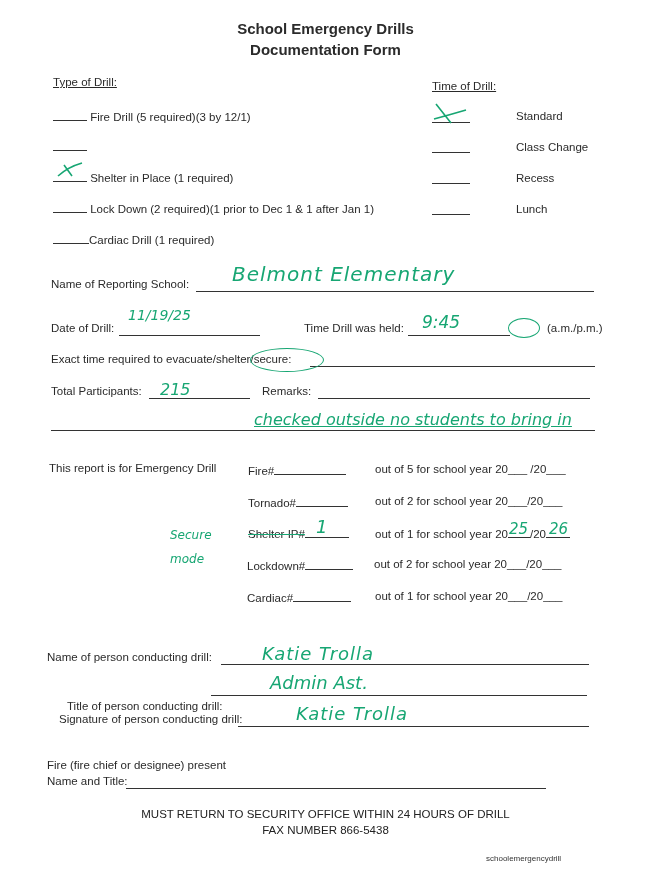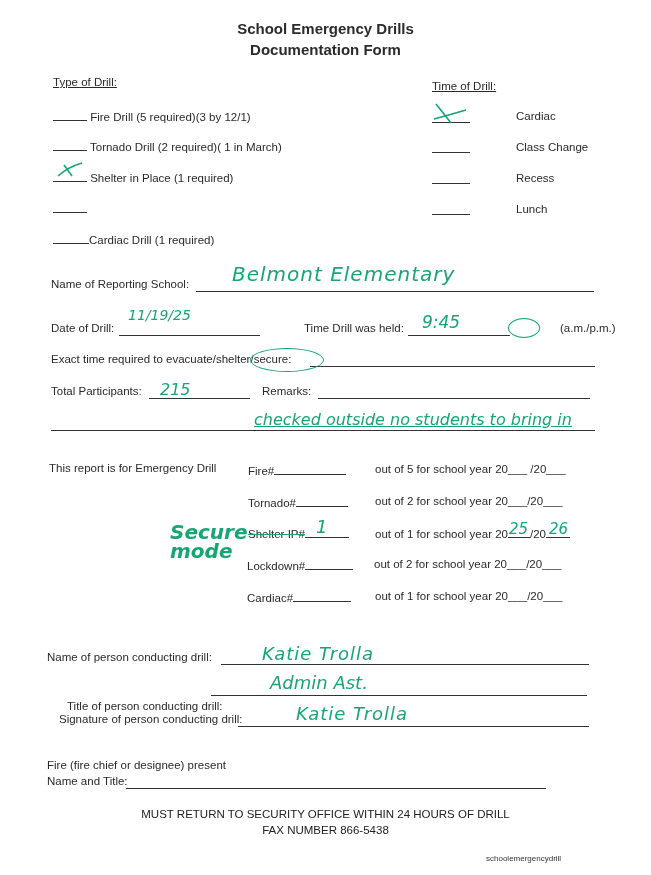--- a/index.html
+++ b/index.html
@@ -24,61 +24,61 @@
 <div class="abs title" style="top:41px;">Documentation Form</div>
 
 <div class="abs u" style="left:53px;top:76px;">Type of Drill:</div>
 
 <div class="abs" style="left:53px;top:109px;">
   <span class="blank" style="width:34px;"></span>
   <span>Fire Drill (5 required)(3 by  12/1)</span>
 </div>
 <div class="abs" style="left:53px;top:139px;">
   <span class="blank" style="width:34px;"></span>
-  <span>Tornado Drill (2 required)(  1 in March)</span>
 </div>
 <div class="abs" style="left:53px;top:170px;">
   <span class="blank" style="width:34px;"></span>
   <span>Shelter in Place (1 required)</span>
 </div>
 <svg class="mark" style="left:56px;top:161px;" width="30" height="16">
   <path d="M2 15 Q12 6 26 2 M8 4 L16 15" stroke="#17a673" stroke-width="1.6" fill="none"></path>
 </svg>
 <div class="abs" style="left:53px;top:201px;">
   <span class="blank" style="width:34px;"></span>
+  <span>Lock Down (2 required)(1 prior to Dec 1 &amp; 1 after Jan 1)</span>
 </div>
 <div class="abs" style="left:53px;top:232px;">
   <span class="blank" style="width:36px;"></span><span>Cardiac Drill (1 required)</span>
 </div>
 
 <div class="abs u" style="left:432px;top:80px;">Time of Drill:</div>
 <div class="line" style="left:432px;top:122px;width:38px;"></div>
 <svg class="mark" style="left:433px;top:103px;" width="36" height="20">
   <path d="M1 16 Q16 12 33 7 M3 1 L18 20" stroke="#17a673" stroke-width="1.6" fill="none"></path>
 </svg>
-<div class="abs" style="left:516px;top:110px;">Cardiac</div>
+<div class="abs" style="left:516px;top:110px;">Standard</div>
 <div class="line" style="left:432px;top:152px;width:38px;"></div>
 <div class="abs" style="left:516px;top:141px;">Class Change</div>
 <div class="line" style="left:432px;top:183px;width:38px;"></div>
 <div class="abs" style="left:516px;top:172px;">Recess</div>
 <div class="line" style="left:432px;top:214px;width:38px;"></div>
 <div class="abs" style="left:516px;top:203px;">Lunch</div>
 
 <div class="abs" style="left:51px;top:278px;">Name of Reporting School:</div>
 <div class="line" style="left:196px;top:291px;width:398px;"></div>
 <div class="hw" style="left:232px;top:262px;font-size:20px;letter-spacing:1px;">Belmont Elementary</div>
 
 <div class="abs" style="left:51px;top:322px;">Date of Drill:</div>
 <div class="line" style="left:119px;top:335px;width:141px;"></div>
 <div class="hw" style="left:128px;top:307px;font-size:14px;">11/19/25</div>
 
 <div class="abs" style="left:304px;top:322px;">Time Drill was held:</div>
 <div class="line" style="left:408px;top:335px;width:102px;"></div>
 <div class="hw" style="left:422px;top:312px;font-size:17px;">9:45</div>
-<div class="abs" style="left:516px;top:322px;padding-left:44px;">(a.m./p.m.)</div>
+<div class="abs" style="left:503px;top:322px;padding-left:44px;">(a.m./p.m.)</div>
 <div class="circle" style="left:508px;top:318px;width:30px;height:18px;"></div>
 
 <div class="abs" style="left:51px;top:353px;">Exact time required to evacuate/shelter/secure:</div>
 <div class="line" style="left:310px;top:366px;width:285px;"></div>
 <div class="circle" style="left:250px;top:348px;width:72px;height:22px;"></div>
 
 <div class="abs" style="left:51px;top:385px;">Total Participants:</div>
 <div class="line" style="left:149px;top:398px;width:101px;"></div>
 <div class="hw" style="left:160px;top:380px;font-size:16px;">215</div>
 <div class="abs" style="left:262px;top:385px;">Remarks:</div>
@@ -91,21 +91,21 @@
 <div class="abs" style="left:248px;top:463px;">
   <span>Fire#</span><span class="blank" style="width:72px;"></span>
 </div>
 <div class="abs" style="left:375px;top:463px;">out of 5 for school year 20___  /20___</div>
 
 <div class="abs" style="left:248px;top:495px;">
   <span>Tornado#</span><span class="blank" style="width:52px;"></span>
 </div>
 <div class="abs" style="left:375px;top:495px;">out of 2 for school year 20___/20___</div>
 
-<div class="hw" style="left:170px;top:523px;font-size:20px;line-height:19px;white-space:normal;width:70px;font-weight:bold;">Secure mode</div>
+<div class="hw" style="left:170px;top:523px;font-size:12px;line-height:24px;white-space:normal;width:70px;">Secure mode</div>
 <div class="abs" style="left:248px;top:526px;">
   <span style="text-decoration:line-through;text-decoration-color:#17a673;">Shelter IP#</span><span class="blank" style="width:44px;"></span>
 </div>
 <div class="hw" style="left:316px;top:516px;font-size:18px;">1</div>
 <div class="abs" style="left:375px;top:526px;">
   <span>out of 1 for school year 20</span><span class="blank" style="width:22px;position:relative;"><span class="hw" style="left:1px;top:-6px;font-size:15px;">25</span></span><span>/20</span><span class="blank" style="width:24px;position:relative;"><span class="hw" style="left:3px;top:-6px;font-size:15px;">26</span></span>
 </div>
 
 <div class="abs" style="left:247px;top:558px;">
   <span>Lockdown#</span><span class="blank" style="width:48px;"></span>

